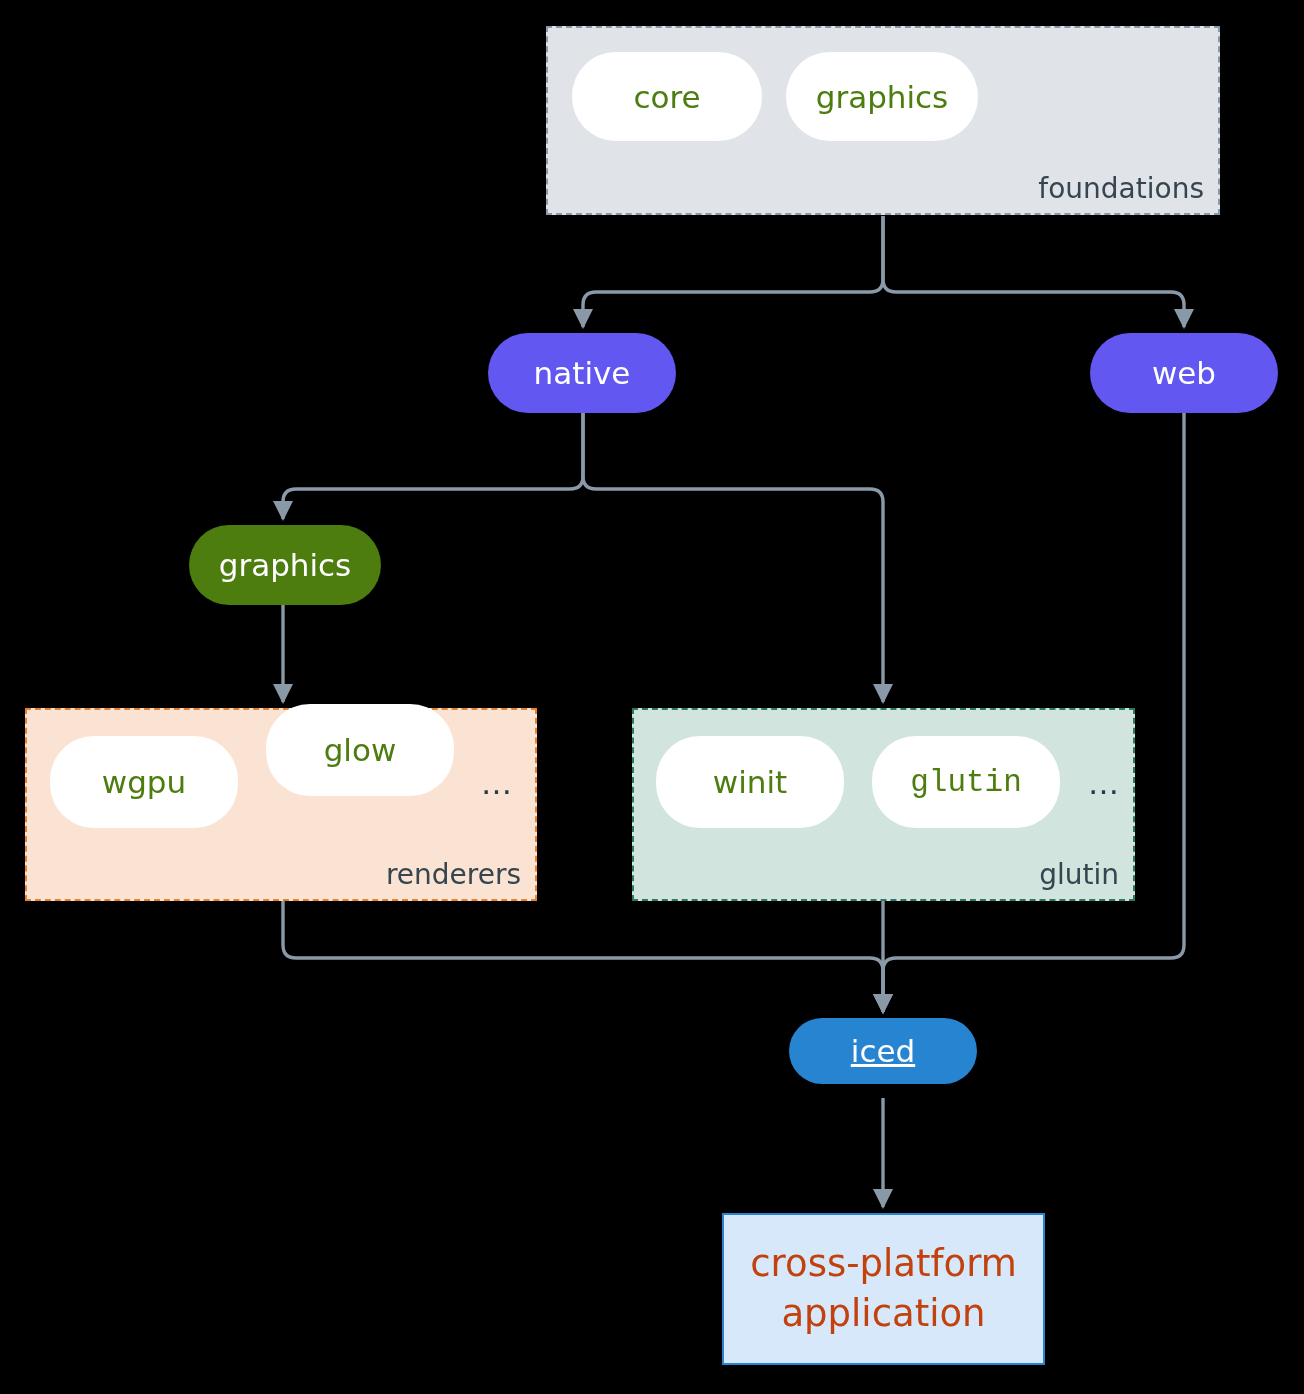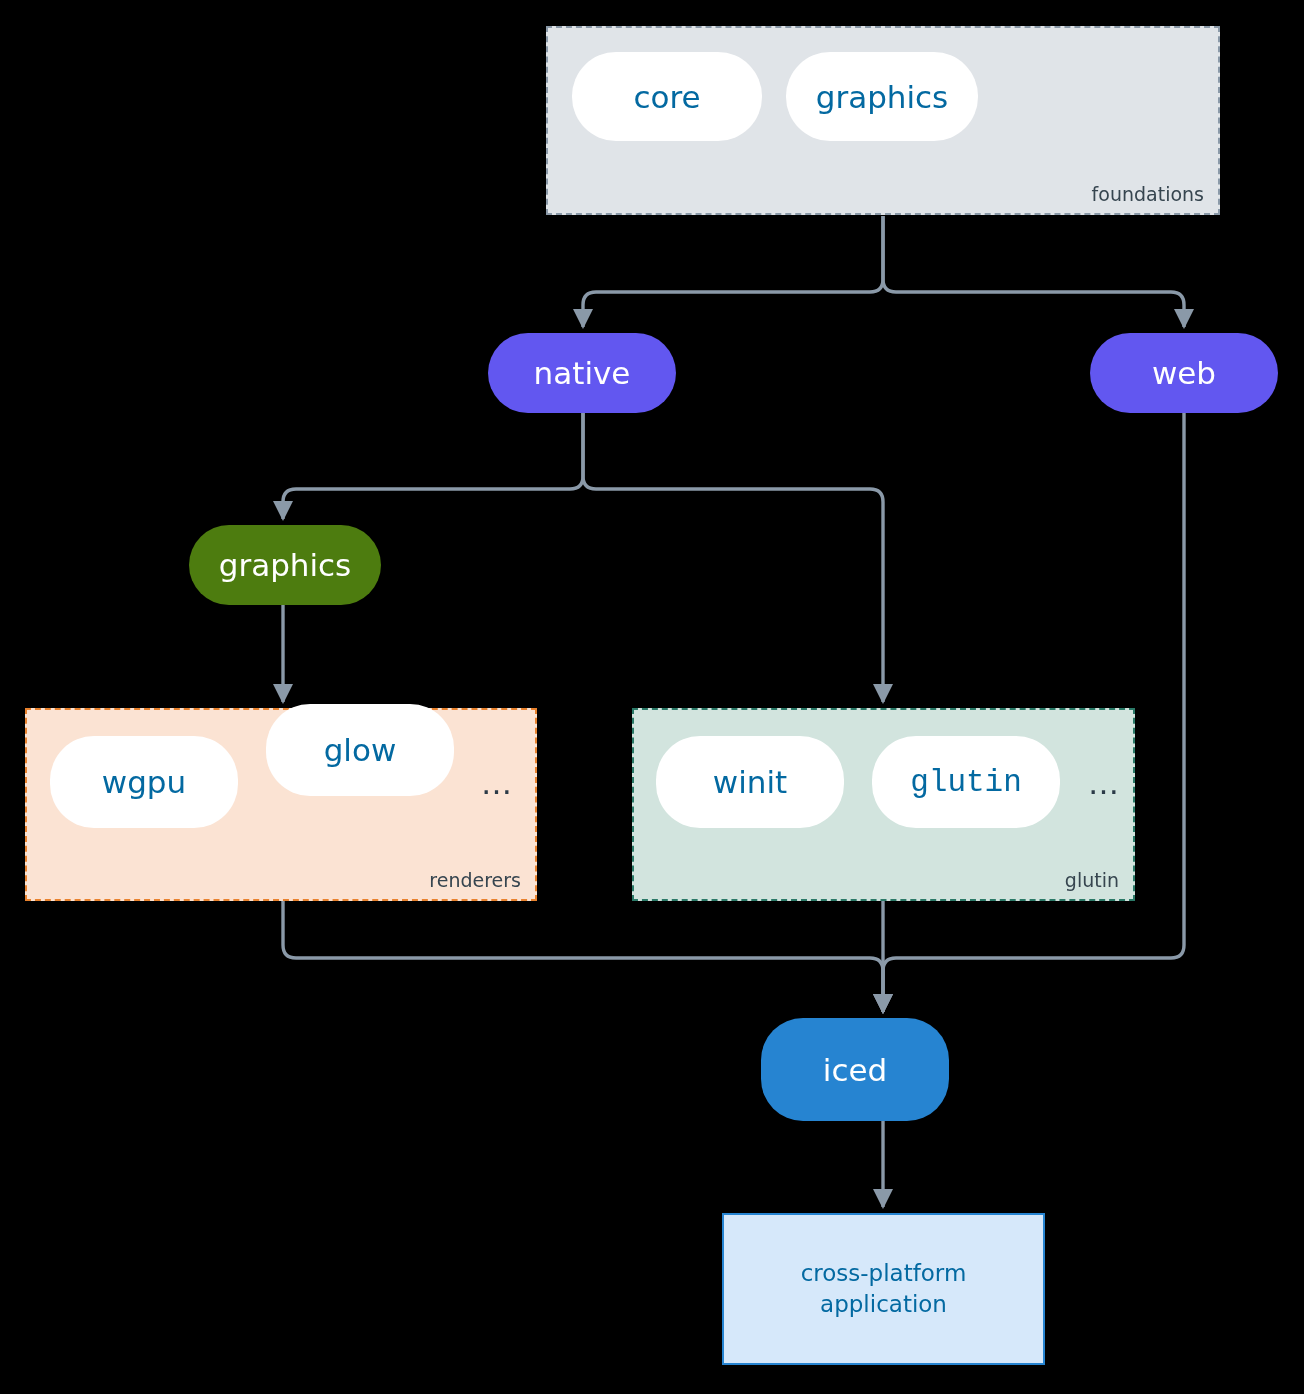--- a/index.html
+++ b/index.html
@@ -44,35 +44,35 @@
   .cluster-shells {
     left: 632px; top: 708px;
     width: 503px; height: 193px;
     background: #d2e4de;
     border: 2px dashed #2b7a68;
   }
   .cluster-label {
     position: absolute;
     right: 14px;
     bottom: 8px;
-    font-size: 19px;
+    font-size: 28px;
     color: #36454f;
     white-space: nowrap;
   }
 
   
   .pill-white {
     position: absolute;
     background: #ffffff;
     border-radius: 44px;
     display: flex;
     align-items: center;
     justify-content: center;
     font-size: 31px;
-    color: #0369a1;
+    color: #4d7c0f;
     box-sizing: border-box;
     white-space: nowrap;
   }
   .f-core    { left: 572px; top: 52px;  width: 190px; height: 89px; }
   .f-futures { left: 786px; top: 52px;  width: 192px; height: 89px; }
   .f-style   { left: 1003px; top: 52px; width: 192px; height: 89px; }
 
   .r-wgpu { left: 50px;  top: 736px; width: 188px; height: 92px; }
   .r-glow { left: 266px; top: 704px; width: 188px; height: 92px; }
 
@@ -96,36 +96,36 @@
     justify-content: center;
     border-radius: 42px;
     font-size: 31px;
     color: #ffffff;
     box-sizing: border-box;
     white-space: nowrap;
   }
   .n-native   { left: 488px;  top: 333px;  width: 188px; height: 80px; background: #6257f0; }
   .n-web      { left: 1090px; top: 333px;  width: 188px; height: 80px; background: #6257f0; }
   .n-graphics { left: 189px;  top: 525px;  width: 192px; height: 80px; background: #4d7c0f; }
-  .n-iced     { left: 761px;  top: 1018px; width: 188px; height: 103px; background: #2684d1; }
+  .n-iced     { left: 789px;  top: 1018px; width: 188px; height: 66px; background: #2684d1; text-decoration: underline; }
 
   
   .rect-node {
     position: absolute;
     left: 722px; top: 1213px;
     width: 323px; height: 152px;
     background: #d6e8fa;
     border: 2px solid #2684d1;
     box-sizing: border-box;
     display: flex;
     flex-direction: column;
     align-items: center;
     justify-content: center;
-    font-size: 23px;
-    color: #0369a1;
+    font-size: 37px;
+    color: #c2410c;
     line-height: 1.35;
     text-align: center;
   }
 </style>
 </head>
 <body>
 
 <div id="canvas">
 
   <svg id="edges" viewBox="0 0 1304 1394">

